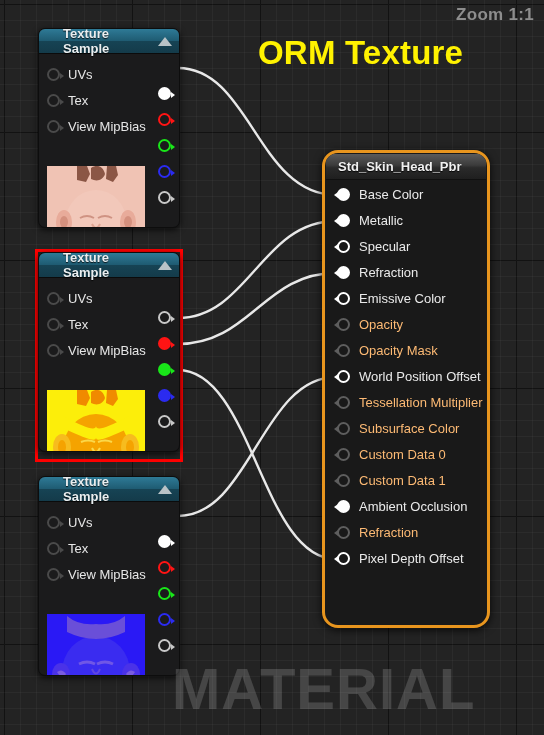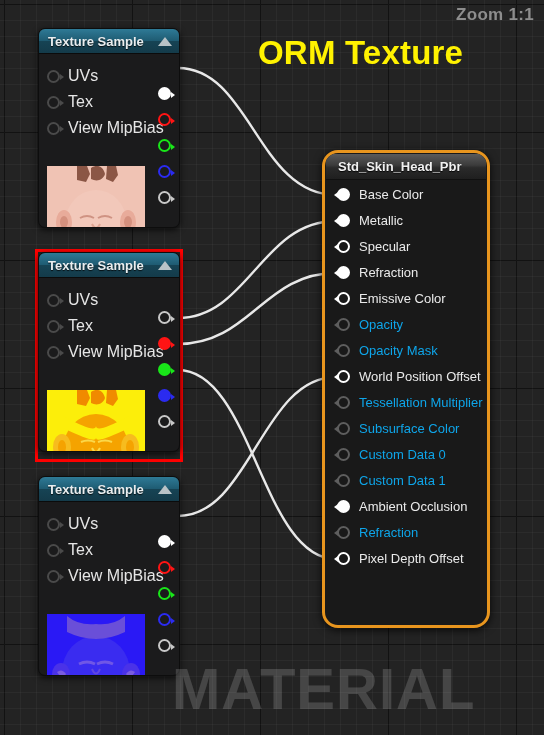--- a/index.html
+++ b/index.html
@@ -80,21 +80,21 @@
     border-radius: 7px;
     box-shadow: 0 2px 6px rgba(0,0,0,0.75);
     overflow: hidden;
   }
   .tex-header {
     height: 24px;
     background: linear-gradient(to bottom, #2e7a96 0%, #1f5c73 48%, #164354 52%, #143b4a 100%);
     display: flex;
     align-items: center;
     justify-content: space-between;
-    padding: 0 7px 0 9px;
+    padding: 0 7px 0 24px;
     border-bottom: 1px solid #0b0b0b;
   }
   .tex-header-title {
     color: #e9eef0;
     font-size: 13px;
     font-weight: bold;
     text-shadow: 0 1px 1px rgba(0,0,0,0.8);
   }
   .collapse-arrow {
     width: 0; height: 0;
@@ -108,21 +108,21 @@
   }
   .in-row {
     position: absolute;
     left: 8px;
     display: flex;
     align-items: center;
     gap: 8px;
   }
   .in-label {
     color: #e6e6e6;
-    font-size: 16px;
+    font-size: 13px;
     white-space: nowrap;
   }
   .pin-in {
     position: relative;
     width: 13px;
     height: 13px;
     border-radius: 50%;
     border: 2px solid #4a4a4a;
     background: #1b1b1c;
     box-sizing: border-box;
@@ -214,21 +214,21 @@
     width: 0; height: 0;
     border-top: 3.5px solid transparent;
     border-bottom: 3.5px solid transparent;
     border-right: 4px solid currentColor;
   }
   .mat-pin.enabled { color: #ffffff; border: 2px solid #ffffff; }
   .mat-pin.enabled.connected { background: #ffffff; }
   .mat-pin.disabled { color: #5e5e5e; border: 2px solid #5e5e5e; background: transparent; }
   .mat-label { font-size: 13px; white-space: nowrap; }
   .mat-label.enabled { color: #eaeaea; }
-  .mat-label.disabled { color: #0ea5e9; }
+  .mat-label.disabled { color: #fdba74; }
 </style>
 </head>
 <body>
 
 <div id="stage">
 
   <svg class="wires" viewBox="0 0 544 735">
     <g fill="none" stroke="#e8e8e8" stroke-width="2.4" stroke-linecap="round">
 
       <path d="M178,68 C250,68 258,195 336,195"></path>

